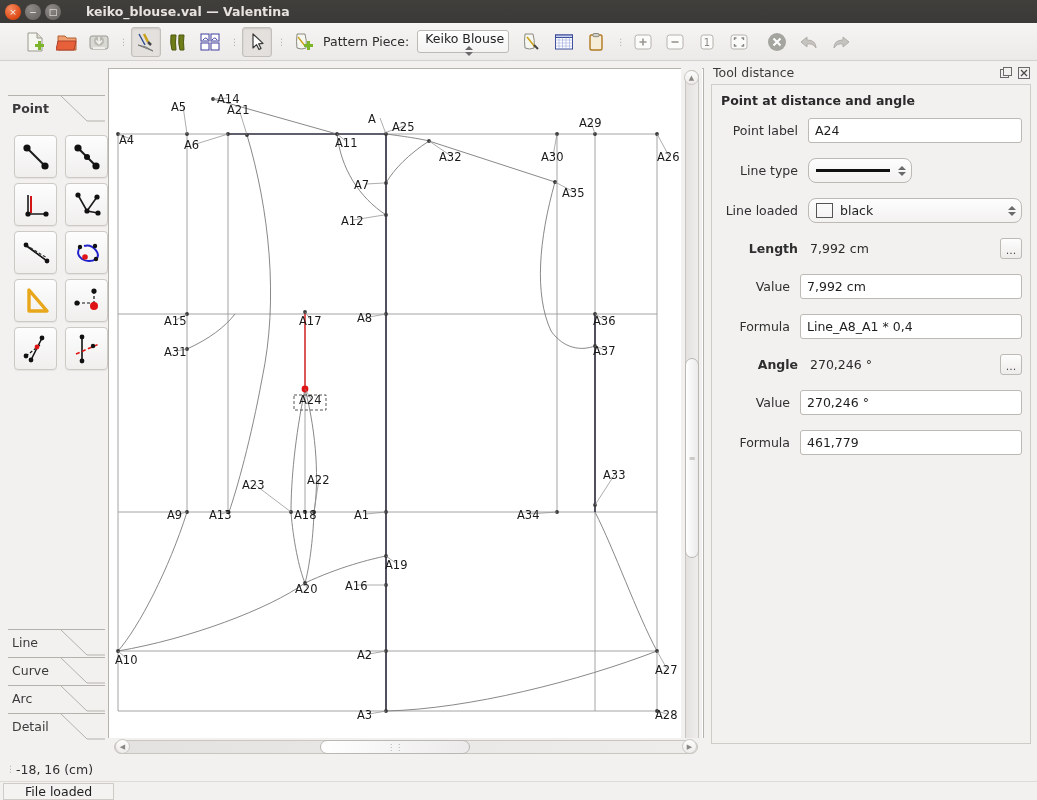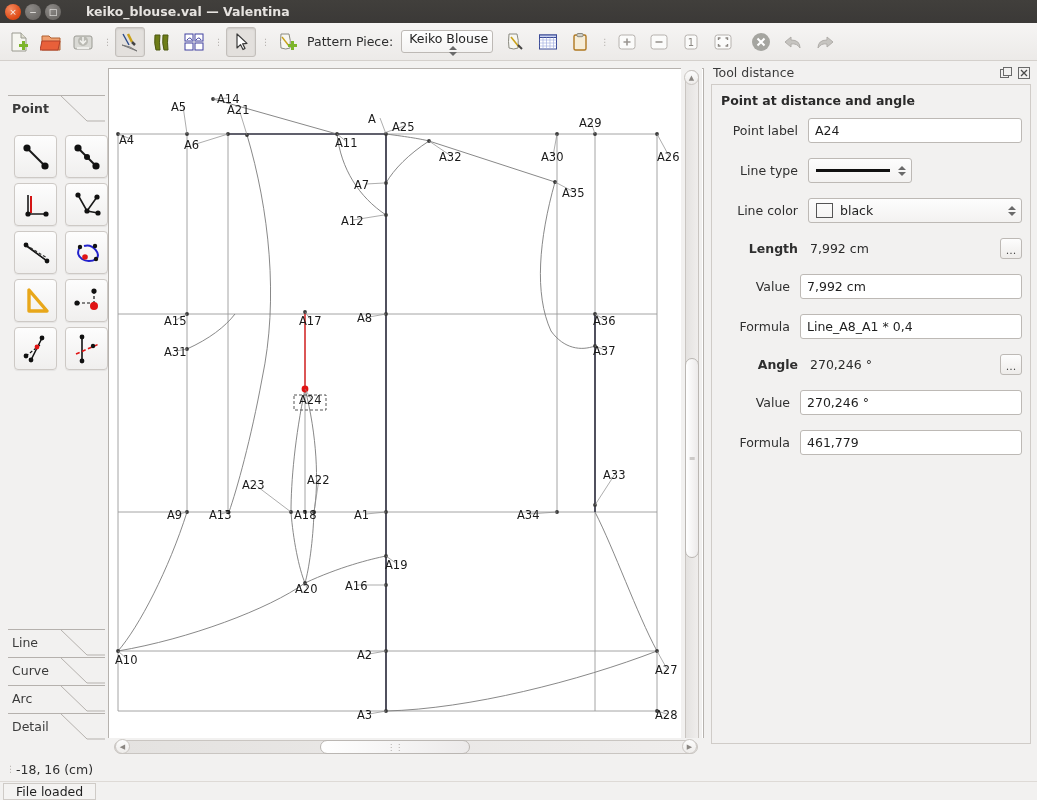--- a/index.html
+++ b/index.html
@@ -30,21 +30,21 @@
   .wtitle {
     flex: 1; text-align: left; padding-left: 25px;
     color: #e6e3e0; font-size: 12.5px; font-weight: bold;
   }
 
   
   .toolbar {
     position: absolute; left: 0; top: 23px; width: 1037px; height: 38px;
     background: linear-gradient(to bottom, #f6f5f4 0%, #eceae8 100%);
     border-bottom: 1px solid #d4d0cc;
-    display: flex; align-items: center; padding-left: 4px; gap: 2px;
+    display: flex; align-items: center; padding-left: 20px; gap: 2px;
   }
   .tbtn {
     width: 30px; height: 30px; border-radius: 3px;
     display: flex; align-items: center; justify-content: center;
     border: 1px solid transparent;
   }
   .tbtn.active { background: #e3e0dd; border: 1px solid #c3bfbb;
      box-shadow: inset 0 1px 2px rgba(0,0,0,0.12); }
   .tsep {
     width: 7px; height: 20px; margin: 0 3px;
@@ -155,21 +155,21 @@
   .flabel { width: 88px; text-align: right; padding-right: 10px;
     font-size: 12.5px; color: #2f2f2f; }
   .flabel.bold { font-weight: bold; }
   .finput {
     flex: 1; height: 25px; border: 1px solid #bdb9b5; border-radius: 3px;
     background: #ffffff; display: flex; align-items: center; padding: 0 6px;
     font-size: 12.5px; color: #1e1e1e;
   }
   .finput.narrow { flex: none; width: 222px; }
   .fcombo {
-    height: 25px; border: 1px solid #bdb9b5; border-radius: 3px;
+    height: 25px; border: 1px solid #bdb9b5; border-radius: 8px;
     background: linear-gradient(to bottom, #fdfdfd, #f3f2f1);
     display: flex; align-items: center; padding: 0 5px 0 7px;
     font-size: 12.5px; color: #1e1e1e;
   }
   .swatch { width: 17px; height: 15px; border: 1px solid #555; margin-right: 7px; }
   .dashline { width: 84px; height: 3px; background: #111; }
   .fval { font-size: 12.5px; color: #2b2b2b; padding-left: 2px; }
   .dotsbtn {
     width: 22px; height: 21px; border: 1px solid #bdb9b5; border-radius: 3px;
     background: linear-gradient(to bottom, #fdfdfd, #eeecea);
@@ -184,21 +184,21 @@
     font-size: 12.5px; color: #2f2f2f;
   }
   .grip { color: #bbb7b3; font-size: 9px; margin-right: 2px; letter-spacing: -1px; }
   .statusbar {
     position: absolute; left: 0; top: 781px; width: 1037px; height: 19px;
     border-top: 1px solid #dedad6;
     display: flex; align-items: center; padding-left: 3px;
   }
   .statusmsg {
     font-size: 12.5px; color: #1f1f1f;
-    border: 1px solid #cfcbc7; padding: 0 12px; background: #f4f3f2;
+    border: 1px solid #cfcbc7; padding: 0 21px; background: #f4f3f2;
   }
 </style>
 </head>
 <body>
 
 <div id="app">
 
   <div class="titlebar">
     <div class="wbtns">
       <div class="wbtn wbtn-close">
@@ -736,21 +736,21 @@
         <div class="fcombo" style="width:104px">
           <div class="dashline"></div>
           <span class="spinarrows">
               <i class="up"></i>
               <i class="dn"></i>
             </span>
         </div>
       </div>
 
       <div class="frow">
-        <div class="flabel">Line color</div>
+        <div class="flabel">Line loaded</div>
         <div class="fcombo" style="flex:1">
           <div class="swatch"></div>
           <span style="flex:1">black</span>
           <span class="spinarrows">
               <i class="up"></i>
               <i class="dn"></i>
             </span>
         </div>
       </div>
 

